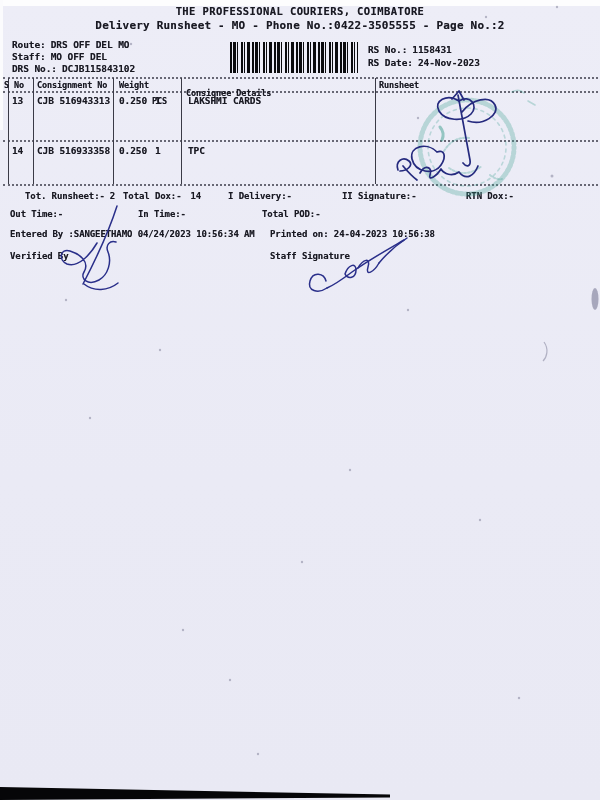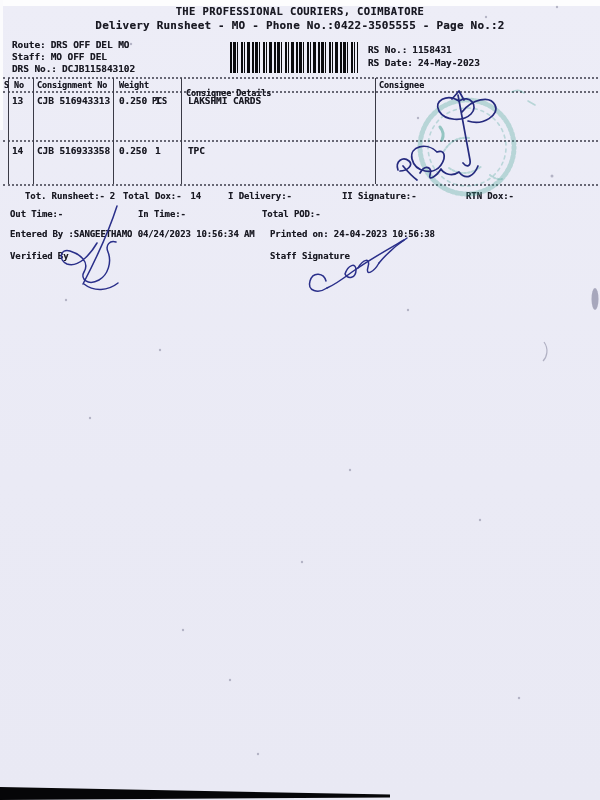--- a/index.html
+++ b/index.html
@@ -41,38 +41,38 @@
   <div class="t title1">THE PROFESSIONAL COURIERS, COIMBATORE</div>
   <div class="t title2">Delivery Runsheet - MO - Phone No.:0422-3505555 - Page No.:2</div>
 
   <span class="t meta" style="left:12px;top:39px;"><span>Route:</span><span class="val">DRS OFF DEL MO</span></span>
   <span class="t meta" style="left:12px;top:51px;"><span>Staff:</span><span class="val">MO OFF DEL</span></span>
   <span class="t meta" style="left:12px;top:63px;"><span>DRS No.:</span><span class="val">DCJB115843102</span></span>
 
   <div class="barcode"></div>
 
   <span class="t meta" style="left:368px;top:44px;"><span>RS No.:</span><span class="val">1158431</span></span>
-  <span class="t meta" style="left:368px;top:57px;"><span>RS Date:</span><span class="val">24-May-2023</span></span>
+  <span class="t meta" style="left:368px;top:57px;"><span>RS Date:</span><span class="val">24-Nov-2023</span></span>
 
   <div class="hline" style="top:77px;"></div>
   <div class="hline" style="top:91px;"></div>
   <div class="hline" style="top:140px;"></div>
   <div class="hline" style="top:184px;"></div>
   <div class="vline" style="left:8px;"></div>
   <div class="vline" style="left:33px;"></div>
   <div class="vline" style="left:113px;"></div>
   <div class="vline" style="left:181px;"></div>
   <div class="vline" style="left:375px;"></div>
 
   <span class="t hdr" style="left:4px;top:80px;">S No</span>
   <span class="t hdr" style="left:37px;top:80px;">Consignment No</span>
   <span class="t hdr" style="left:119px;top:80px;">Weight</span>
   <span class="t hdr" style="left:152px;top:80px;margin-top:16px;">PCS</span>
   <span class="t hdr" style="left:186px;top:80px;margin-top:8px;">Consignee Details</span>
-  <span class="t hdr" style="left:379px;top:80px;">Consignee</span>
+  <span class="t hdr" style="left:379px;top:80px;">Runsheet</span>
 
   <span class="t row" style="left:12px;top:95px;">13</span>
   <span class="t row" style="left:37px;top:95px;">CJB 516943313</span>
   <span class="t row" style="left:119px;top:95px;">0.250</span>
   <span class="t row" style="left:155px;top:95px;">1</span>
   <span class="t row" style="left:188px;top:95px;">LAKSHMI CARDS</span>
 
   <span class="t row" style="left:12px;top:145px;">14</span>
   <span class="t row" style="left:37px;top:145px;">CJB 516933358</span>
   <span class="t row" style="left:119px;top:145px;">0.250</span>

